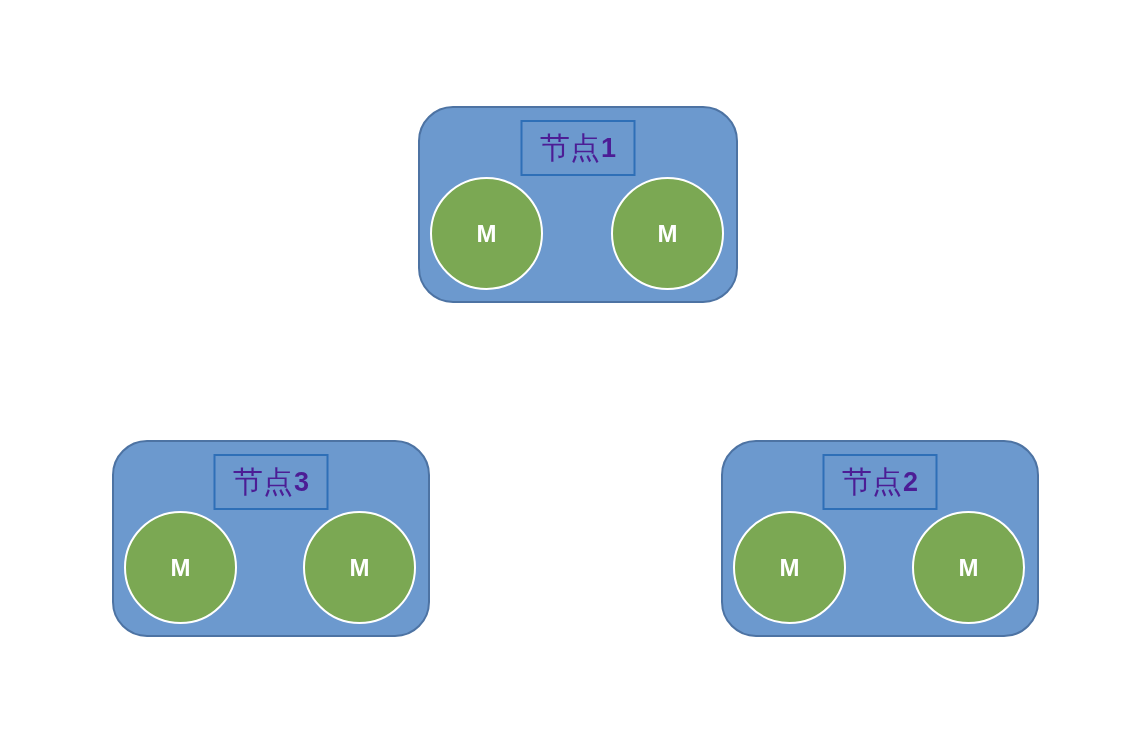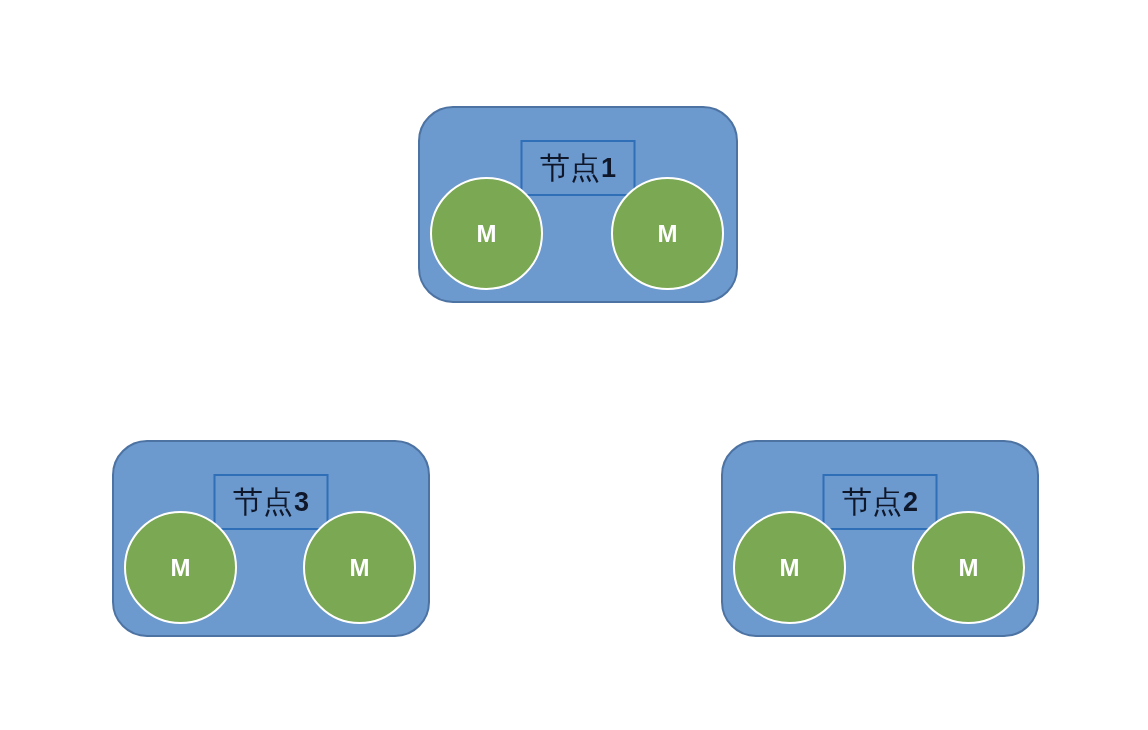--- a/index.html
+++ b/index.html
@@ -17,31 +17,31 @@
   }
   .node {
     position: absolute;
     background: #6c99ce;
     border: 2px solid #4d73a3;
     border-radius: 35px;
     box-sizing: border-box;
   }
   .node-label {
     position: absolute;
-    top: 32px;
+    top: 12px;
     left: 50%;
     transform: translateX(-50%);
     width: 115px;
     height: 56px;
     border: 2.5px solid #2e6fb7;
     box-sizing: border-box;
     display: flex;
     align-items: center;
     justify-content: center;
-    color: #0f172a;
+    color: #4c1d95;
     white-space: nowrap;
   }
   .node-label .cjk {
     font-family: "DejaVu Serif", "Liberation Serif", serif;
     font-size: 30px;
     line-height: 1;
   }
   .node-label .num {
     font-family: "Liberation Sans", sans-serif;
     font-weight: 700;

